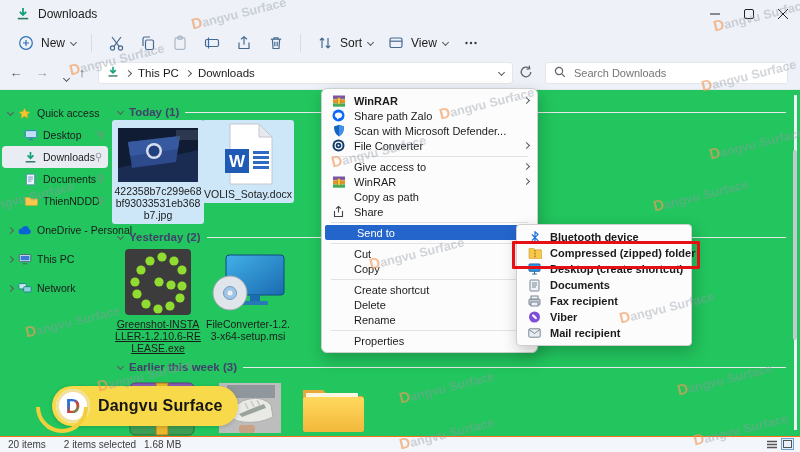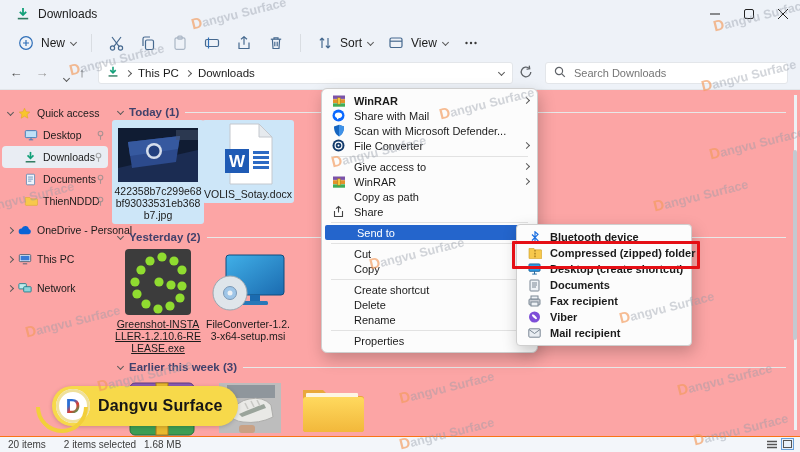--- a/index.html
+++ b/index.html
@@ -26,21 +26,21 @@
 
   
   .navbar{position:absolute;top:58px;left:0;right:0;height:31px;border-bottom:1px solid #e2e6ea;background:#eef2f8;}
   .nbtn{position:absolute;top:7px;font-size:13px;color:#4e4e4e;text-align:center;width:20px;}
   .addr{position:absolute;left:98px;top:4px;width:415px;height:22px;background:#fff;border:1px solid #e3e6ea;border-radius:3px;display:flex;align-items:center;font-size:11.5px;padding:0 8px;gap:7px;box-sizing:border-box;}
   .search{position:absolute;left:545px;top:4px;width:243px;height:22px;background:#fff;border:1px solid #e3e6ea;border-radius:3px;display:flex;align-items:center;font-size:11px;color:#767676;padding:0 8px;gap:6px;box-sizing:border-box;}
   .search input{border:none;outline:none;background:transparent;font:inherit;color:#767676;width:100%;}
   .crumb{color:#1b1b1b;}
 
   
-  .content{position:absolute;top:90px;left:0;right:0;bottom:15px;background:#fca5a5;}
+  .content{position:absolute;top:90px;left:0;right:0;bottom:15px;background:#22c55e;}
   .sidebar{position:absolute;top:0;left:0;width:110px;bottom:0;padding-top:12px;font-size:10.5px;}
   .srow{display:flex;align-items:center;height:22px;padding-left:5px;position:relative;white-space:nowrap;}
   .srow .sic{width:15px;height:15px;margin-right:5px;flex:none;display:flex;align-items:center;justify-content:center;}
   .srow.child{padding-left:23px;}
   .srow.sel{background:#e9edf3;border-radius:4px;margin:0 2px;padding-left:21px;}
   .schev{width:11px;display:flex;justify-content:center;margin-right:1px;flex:none;}
   .pin{position:absolute;right:5px;top:6px;opacity:.7;}
   .sid-gap{height:7px;}
 
   .files{position:absolute;left:110px;top:0;right:0;bottom:0;}
@@ -511,21 +511,21 @@
       <span class="carrow cv r s"></span>
     </div>
     <div class="citem">
       <span class="cicon">
           <svg width="13" height="13">
             <circle cx="6.5" cy="6.5" r="6" fill="#0a68ff"></circle>
             <ellipse cx="6.5" cy="6.2" rx="3.6" ry="2.8" fill="#fff"></ellipse>
             <path d="M5 10.5l2.6-1.8H5z" fill="#fff"></path>
           </svg>
         </span>
-      <span class="clabel">Share with Mail</span>
+      <span class="clabel">Share path Zalo</span>
     </div>
     <div class="citem">
       <span class="cicon">
           <svg width="12" height="13" viewBox="0 0 12 13">
             <path d="M6 .8 11 2.6c0 5-1.6 8-5 9.8C2.6 10.6 1 7.6 1 2.6z" fill="#1565c0"></path>
             <path d="M6 .8 11 2.6c0 5-1.6 8-5 9.8z" fill="#3f92e8"></path>
           </svg>
         </span>
       <span class="clabel">Scan with Microsoft Defender...</span>
     </div>

